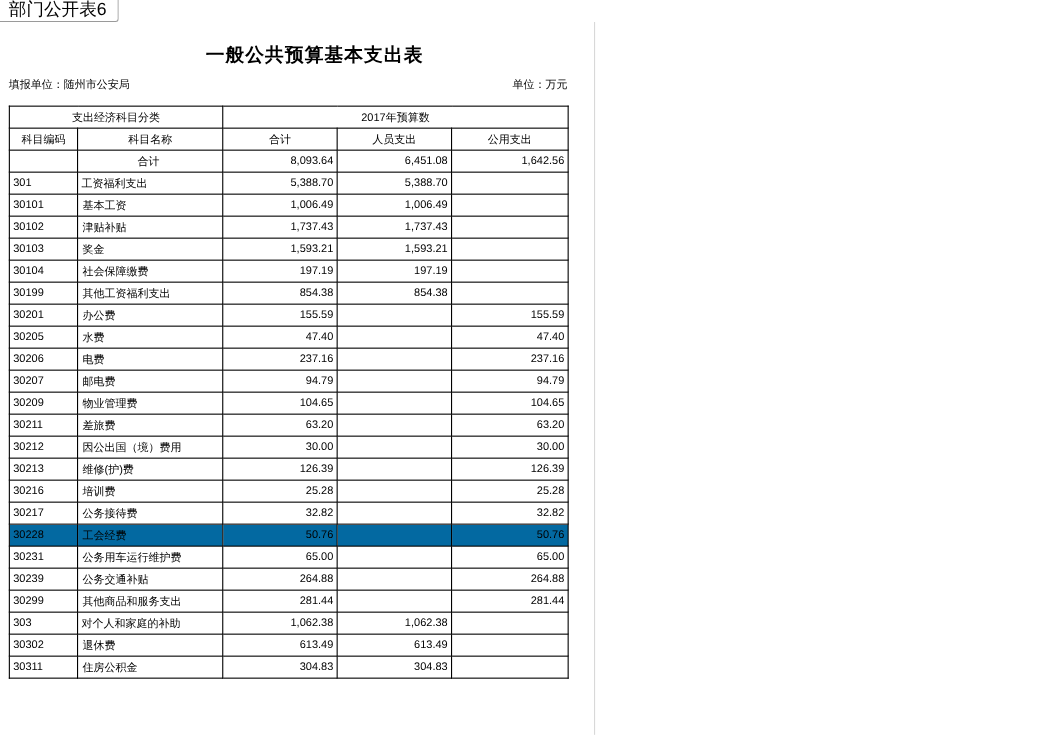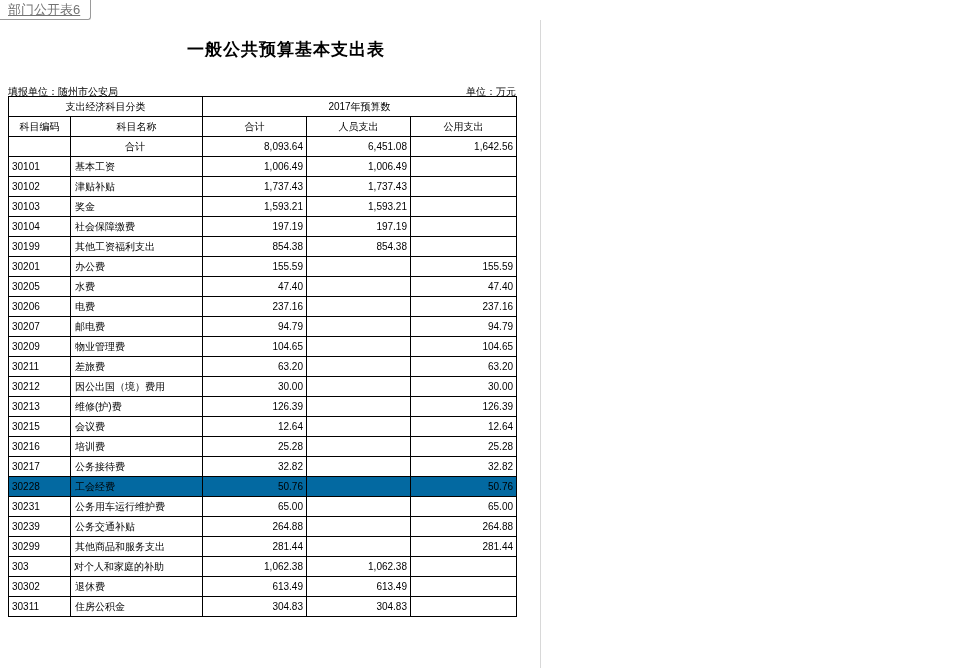--- a/index.html
+++ b/index.html
@@ -35,24 +35,23 @@
     left: 0;
     top: 0;
     height: 19px;
     line-height: 19px;
     padding: 0 10px 0 8px;
     background: #ffffff;
     border: 1px solid #9a9a9a;
     border-top: none;
     border-left: none;
     border-radius: 0 0 3px 0;
-    font-size: 13px;
-    color: #737373;
+    font-size: 16px;
+    color: #000000;
     white-space: nowrap;
-    text-decoration: underline;
   }
   
   .sheet {
     position: absolute;
     left: 0;
     top: 20px;
     width: 540px;
     height: 648px;
     background: #ffffff;
     border-right: 1px solid #d8d8d8;
@@ -64,21 +63,21 @@
     width: 540px;
     text-align: center;
     font-size: 17px;
     font-weight: bold;
     letter-spacing: 1px;
     font-family: "Liberation Sans", sans-serif;
     margin-left: 16px;
   }
   .subline {
     position: absolute;
-    top: 65px;
+    top: 50px;
     font-size: 10px;
   }
   .subline.left { left: 8px; }
   .subline.right { right: 24px; }
 
   table.budget {
     position: absolute;
     left: 8px;
     top: 76px;
     width: 508px;
@@ -148,20 +147,27 @@
       </thead>
       <tbody id="table-body">
           <tr class=" row-total">
             <td class="code-cell"></td>
             <td class="name-cell center">合计</td>
             <td class="num">8,093.64</td>
             <td class="num">6,451.08</td>
             <td class="num">1,642.56</td>
           </tr>
           <tr>
+            <td class="code-cell">301</td>
+            <td class="name-cell">工资福利支出</td>
+            <td class="num">5,388.70</td>
+            <td class="num">5,388.70</td>
+            <td class="num"></td>
+          </tr>
+          <tr>
             <td class="code-cell">30101</td>
             <td class="name-cell indent1">基本工资</td>
             <td class="num">1,006.49</td>
             <td class="num">1,006.49</td>
             <td class="num"></td>
           </tr>
           <tr>
             <td class="code-cell">30102</td>
             <td class="name-cell indent1">津贴补贴</td>
             <td class="num">1,737.43</td>
@@ -239,27 +245,20 @@
             <td class="num">30.00</td>
           </tr>
           <tr>
             <td class="code-cell">30213</td>
             <td class="name-cell indent1">维修(护)费</td>
             <td class="num">126.39</td>
             <td class="num"></td>
             <td class="num">126.39</td>
           </tr>
           <tr>
-            <td class="code-cell">30215</td>
-            <td class="name-cell indent1">会议费</td>
-            <td class="num">12.64</td>
-            <td class="num"></td>
-            <td class="num">12.64</td>
-          </tr>
-          <tr>
             <td class="code-cell">30216</td>
             <td class="name-cell indent1">培训费</td>
             <td class="num">25.28</td>
             <td class="num"></td>
             <td class="num">25.28</td>
           </tr>
           <tr>
             <td class="code-cell">30217</td>
             <td class="name-cell indent1">公务接待费</td>
             <td class="num">32.82</td>

